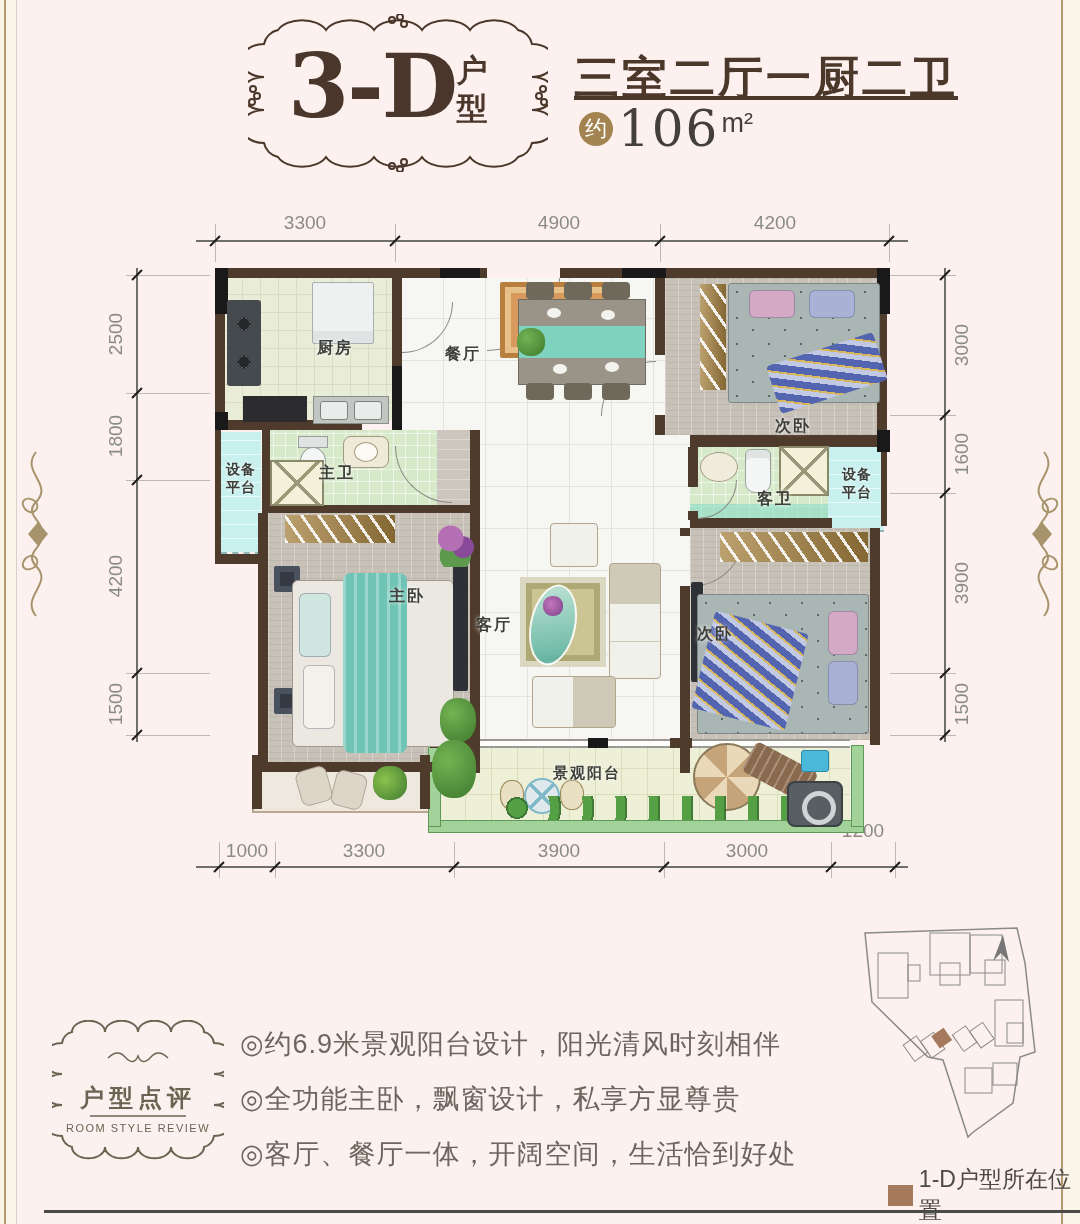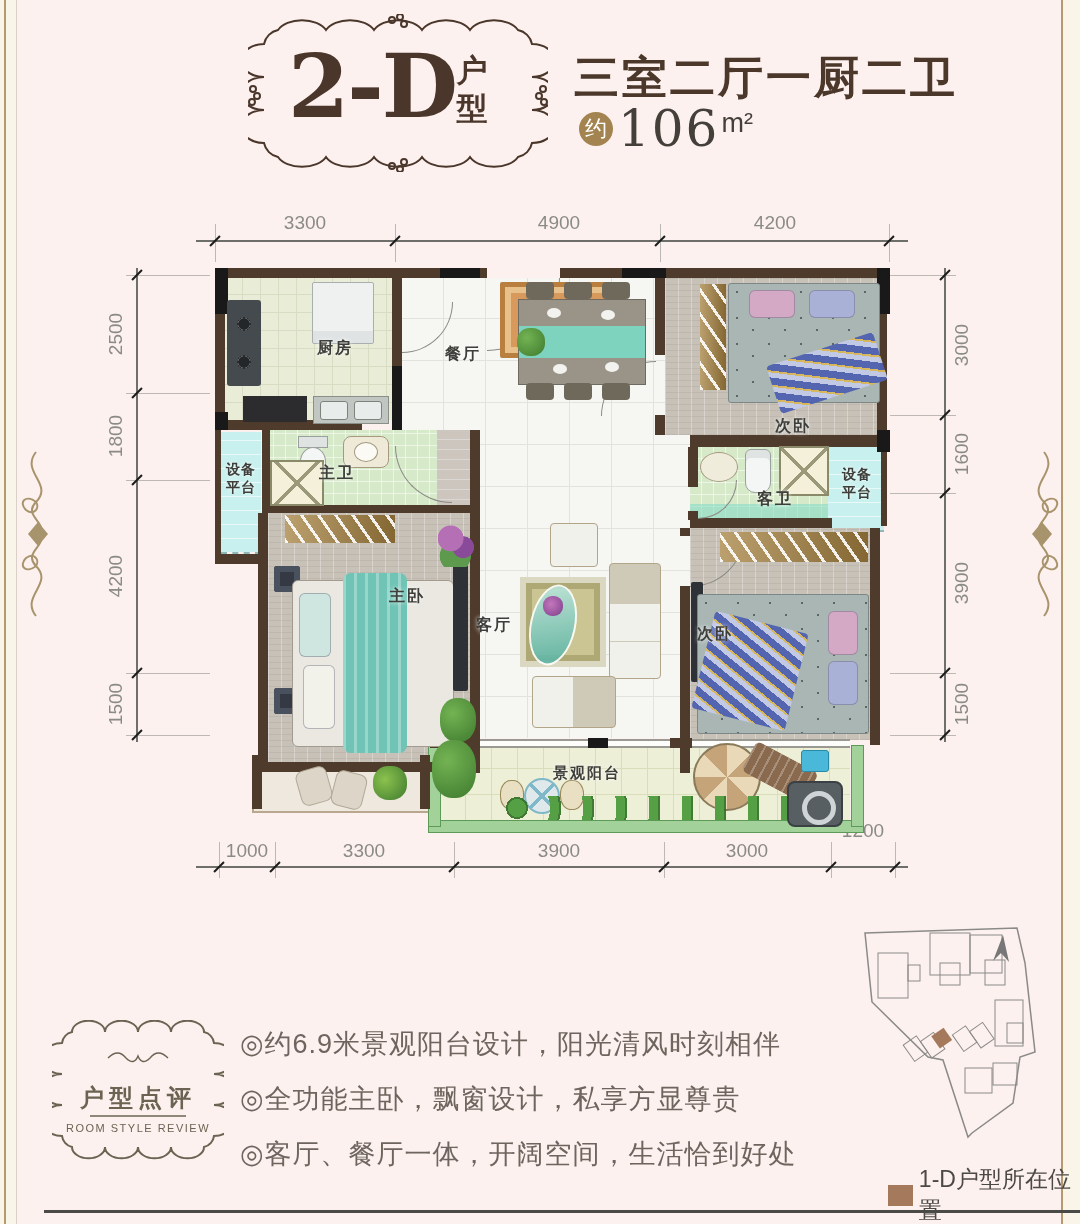--- a/index.html
+++ b/index.html
@@ -133,26 +133,26 @@
         <circle cx="9" cy="82" r="3"></circle>
         <circle cx="4" cy="88" r="3"></circle>
       </g>
     <g>
         <circle cx="295" cy="75" r="3"></circle>
         <circle cx="291" cy="82" r="3"></circle>
         <circle cx="296" cy="88" r="3"></circle>
       </g>
   </g>
 </svg>
-<div class="abs unit-code" style="left:288px;top:34px;">2-D</div>
+<div class="abs unit-code" style="left:288px;top:34px;">3-D</div>
 <div class="abs unit-type" style="left:455px;top:52px;">
   <div>户</div>
   <div>型</div>
 </div>
-<div class="abs headline" style="left:574px;top:48px;">三室二厅一厨二卫</div>
+<div class="abs headline" style="left:574px;top:48px;text-decoration:underline;">三室二厅一厨二卫</div>
 <div class="abs area-row" style="left:574px;top:100px;">
   <span class="approx-badge">约</span>
   <span class="area-value">106</span>
   <span class="area-unit">m²</span>
 </div>
 
 <div>
   <div class="abs dline" style="left:196px;top:240px;width:712px;height:2px;"></div>
   <div class="abs guide" style="left:215px;top:224px;width:1px;height:38px;"></div>
   <div class="abs guide" style="left:395px;top:224px;width:1px;height:38px;"></div>

